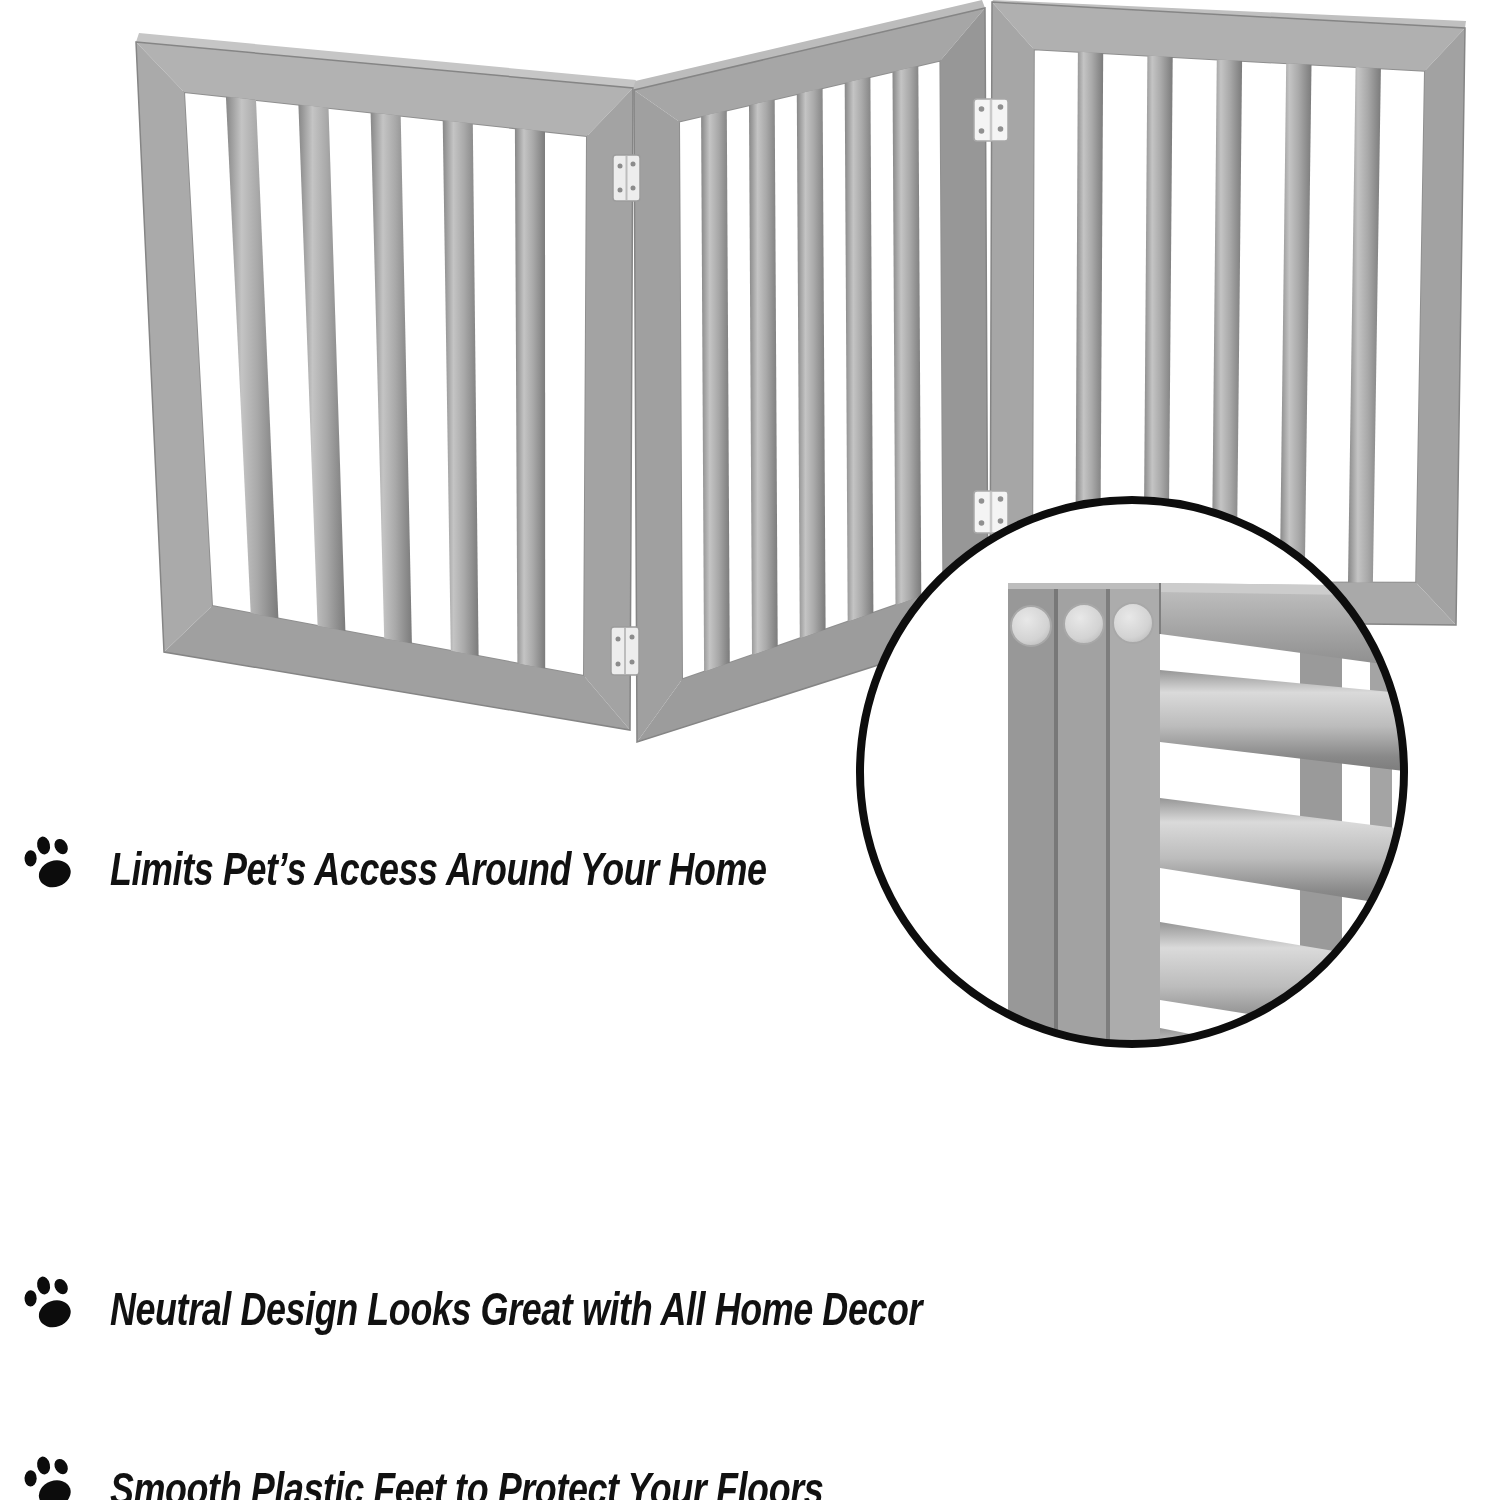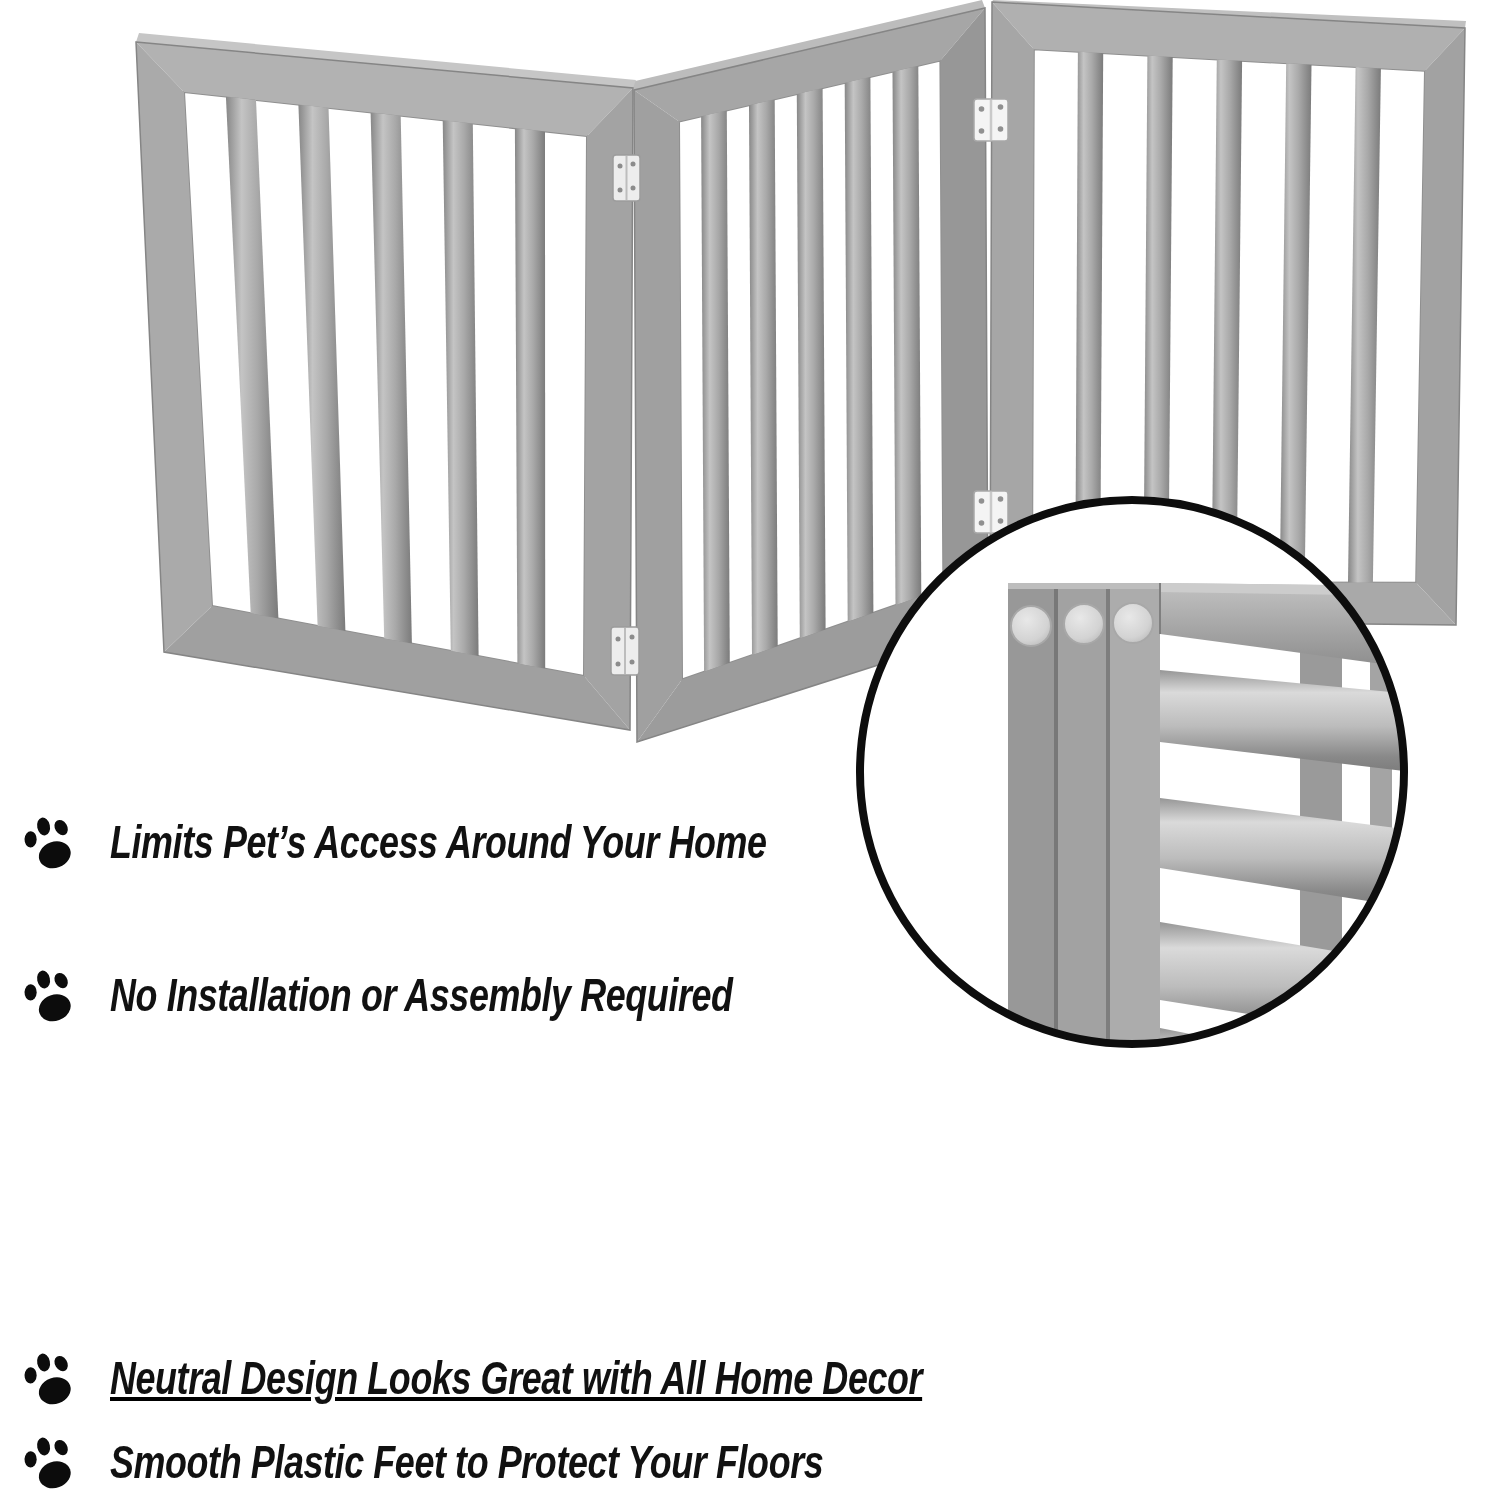--- a/index.html
+++ b/index.html
@@ -11,36 +11,36 @@
     --inset-ring:#0d0d0d;
     --feature-text:#111111;
     --hinge-white:#f4f4f4;
   }
   *{margin:0;padding:0;box-sizing:border-box;}
   html,body{width:1500px;height:1500px;}
   body{background:var(--background);font-family:"Liberation Sans","DejaVu Sans",sans-serif;overflow:hidden;}
   .canvas{position:relative;width:1500px;height:1500px;background:var(--background);overflow:hidden;}
   .gate-svg{position:absolute;left:0;top:0;}
   .features{position:absolute;left:0;top:0;width:1500px;height:1500px;}
-  .feature-row{position:absolute;left:22px;height:100px;display:flex;align-items:center;}
+  .feature-row{position:absolute;left:22px;height:100px;display:flex;align-items:flex-end;}
   .feature-row .paw{flex:0 0 auto;}
   .feature-text{
     display:inline-block;
     margin-left:30px;
     font-style:italic;
     font-weight:700;
     font-size:46px;
     line-height:1;
     letter-spacing:-0.5px;
     color:var(--feature-text);
     white-space:nowrap;
     transform:scaleX(0.78);
     transform-origin:0 50%;
   }
-  .row-1{top:792px;} .row-2{top:945px;} .row-3{top:1100px;} .row-4{top:1328px;text-decoration:underline;} .row-5{top:1412px;}
+  .row-1{top:792px;} .row-2{top:945px;} .row-3{top:1100px;} .row-4{top:1232px;} .row-5{top:1412px;}
 </style>
 </head>
 <body>
 
 <div class="canvas">
 
   <svg class="gate-svg" width="1500" height="1120" viewBox="0 0 1500 1120">
     <defs>
       <linearGradient id="slatGrad" x1="0" y1="0" x2="1" y2="0">
         <stop offset="0" stop-color="#878787"></stop>
@@ -191,26 +191,20 @@
     </defs>
   </svg>
 
   <div class="features">
     <div class="feature-row row-1">
       <svg class="paw" width="58" height="62" viewBox="0 0 100 106" fill="#0c0c0c">
           <use href="#pawSymbol"></use>
         </svg>
       <span class="feature-text">Limits Pet’s Access Around Your Home</span>
     </div>
-    <div class="feature-row row-2">
-      <svg class="paw" width="58" height="62" viewBox="0 0 100 106" fill="#0c0c0c">
-          <use href="#pawSymbol"></use>
-        </svg>
-      <span class="feature-text">No Installation or Assembly Required</span>
-    </div>
     <div class="feature-row row-4">
       <svg class="paw" width="58" height="62" viewBox="0 0 100 106" fill="#0c0c0c">
           <use href="#pawSymbol"></use>
         </svg>
       <span class="feature-text">Neutral Design Looks Great with All Home Decor</span>
     </div>
     <div class="feature-row row-5">
       <svg class="paw" width="58" height="62" viewBox="0 0 100 106" fill="#0c0c0c">
           <use href="#pawSymbol"></use>
         </svg>

